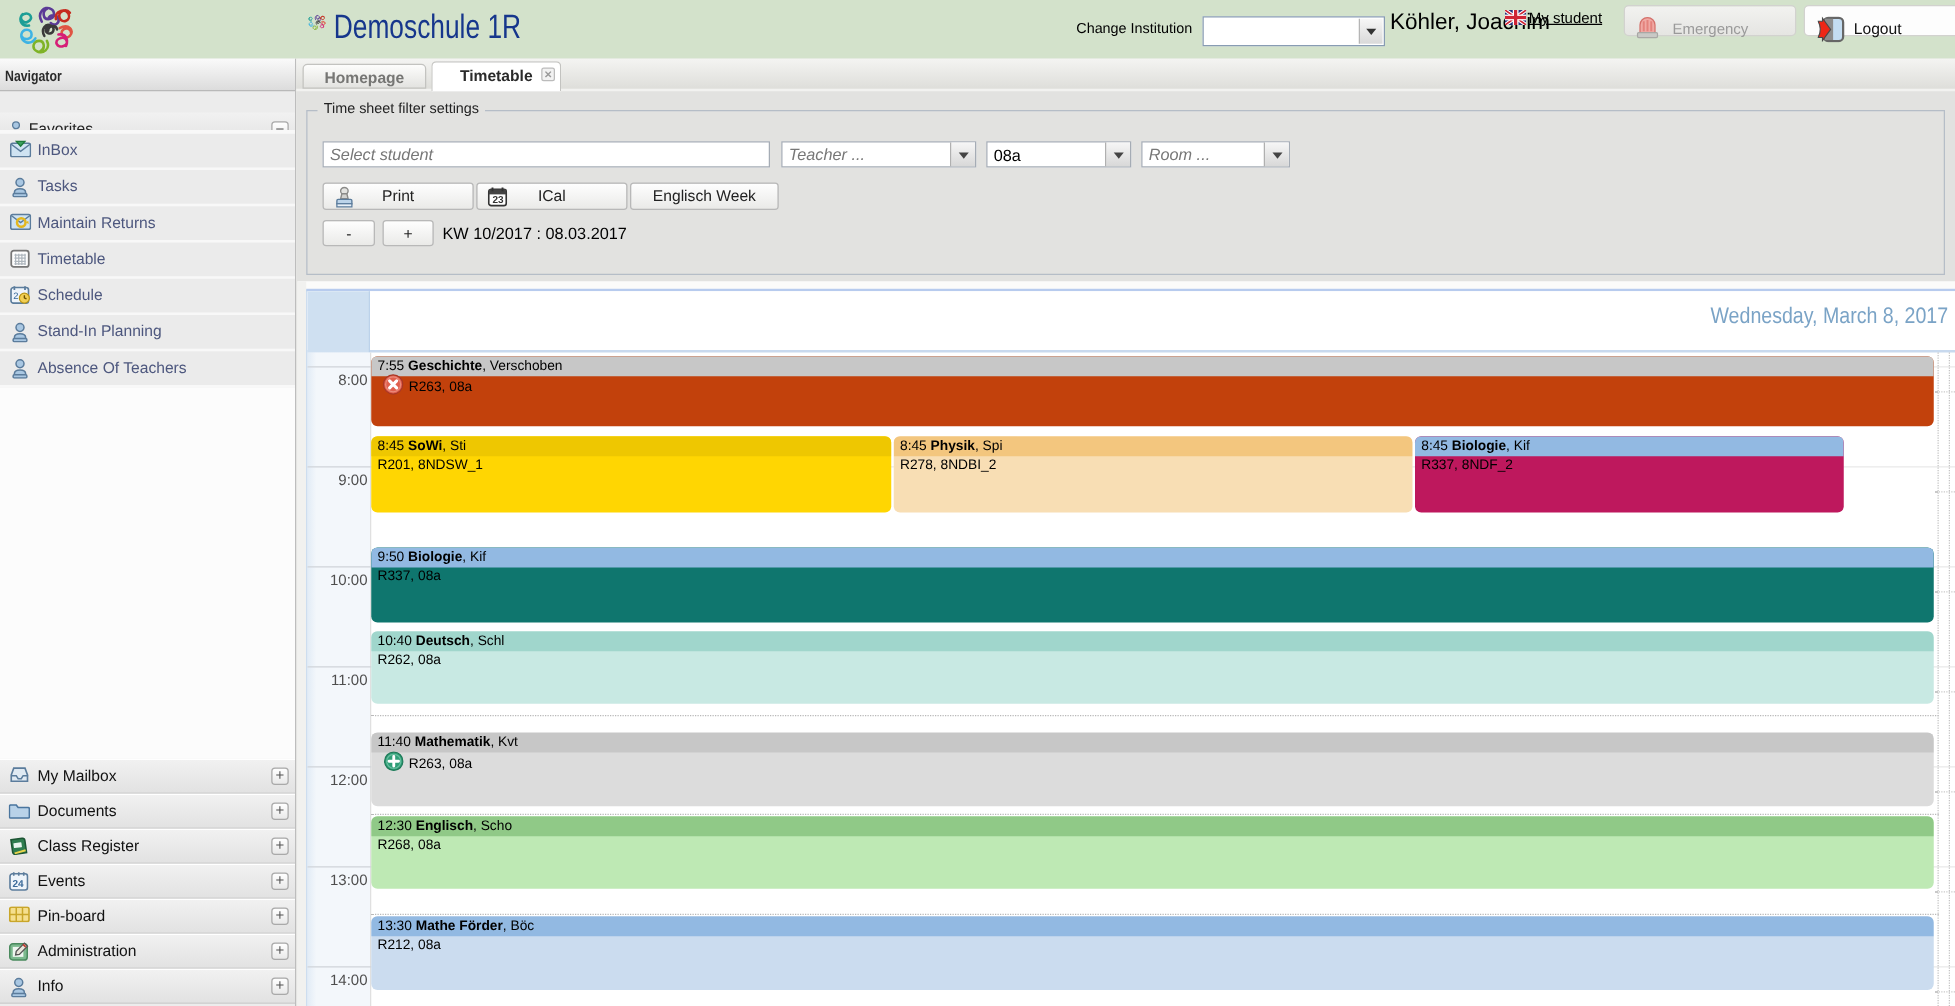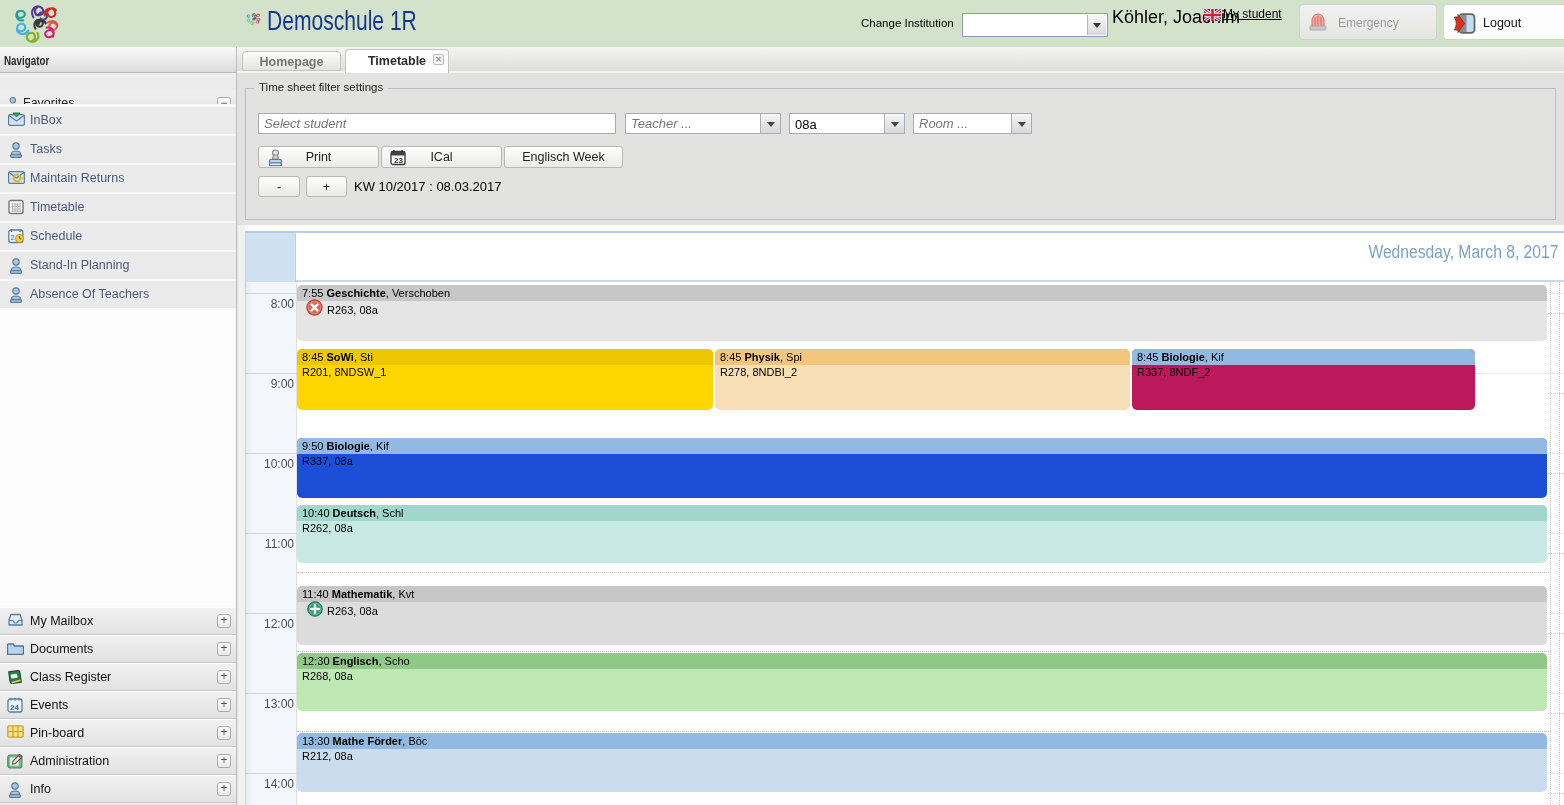--- a/index.html
+++ b/index.html
@@ -6,21 +6,21 @@
 html,body { width:1564px; height:805px; overflow:hidden; background:#fff;
   font-family:"Liberation Sans", sans-serif; }
 .abs { position:absolute; }
 
 #hdr { position:absolute; left:0; top:0; width:1564px; height:47px; background:#d3e2cb; }
 #title { position:absolute; left:267px; top:6px; font-size:27px; color:#16368c; transform:scaleX(0.78); transform-origin:0 0; }
 .hlbl { font-size:12px; color:#000; }
 #chsel { position:absolute; left:962px; top:13px; width:146px; height:24px; background:#fff; border:1px solid #889cb3; }
 #chsel .arr { position:absolute; right:1px; top:1px; bottom:1px; width:19px; background:linear-gradient(#f7f7f7,#d9d9d9); border-left:1px solid #b5b5b5; }
 #chsel .arr:after { content:""; position:absolute; left:5px; top:8px; border:4px solid transparent; border-top:5px solid #333; }
-.hbtn { position:absolute; top:4px; height:36px; border:1px solid #d2d2cf; border-radius:4px; font-size:13px; }
+.hbtn { position:absolute; top:4px; height:25px; border:1px solid #d2d2cf; border-radius:4px; font-size:13px; }
 
 #nav { position:absolute; left:0; top:47px; width:237px; height:758px; background:#ececec; border-right:1px solid #bdbdbd; }
 #navtitle { position:absolute; left:0; top:0; width:236px; height:26px; background:linear-gradient(#fafafa,#dcdcdc); border-bottom:1px solid #b9b9b9; }
 #navtitle span { position:absolute; left:4px; top:7px; font-weight:bold; font-size:12px; color:#2b2b2b; transform:scaleX(0.82); transform-origin:0 0; }
 #favbar { position:absolute; left:0; top:27px; width:236px; height:27px; background:linear-gradient(#f1f1f1,#e2e2e2);margin-top:16px; }
 #navitemsbg { position:absolute; left:0; top:57px; width:236px; height:206px; background:#f8f8f8; }
 .navitem { position:absolute; left:0; width:236px; height:27px; background:#ebebeb; }
 .navitem span { position:absolute; left:30px; top:6px; font-size:12.5px; color:#4d577e;text-align:center; }
 .navitem svg { position:absolute; left:8px; top:5px; }
 #favbar svg { position:absolute; left:6px; top:6px; transform:scale(0.85); transform-origin:0 0; }
@@ -346,42 +346,42 @@
         <div class="qdot" style="top:111px"></div>
         <div class="qdot" style="top:191px"></div>
         <div class="qdot" style="top:271px"></div>
         <div class="qdot" style="top:351px"></div>
         <div class="qdot" style="top:431px"></div>
         <div class="qdot" style="top:511px"></div>
       </div>
     <div id="vdot"></div>
     <div id="vdot2"></div>
     <div id="events">
-        <div class="ev" style="left:51px;top:3px;width:1250px;height:56px;background:#e5e5e5">
+        <div class="ev" style="left:51px;top:3px;width:1250px;height:56px;background:#c2410c">
     <div class="eh" style="background:#c7c7c7">7:55 <b>Geschichte</b>, Verschoben</div>
           <span class="ci abs" style="left:9px;top:14px"><svg width="17" height="17" viewBox="0 0 17 17">
 <circle cx="8.5" cy="8.5" r="7.7" fill="#e0604e" stroke="#a93726" stroke-width="1"></circle>
 <circle cx="8.5" cy="8.5" r="6" fill="none" stroke="#eb8a7c" stroke-width="1"></circle>
 <path d="M5.7,5.7 L11.3,11.3 M11.3,5.7 L5.7,11.3" stroke="#fff" stroke-width="2.5" stroke-linecap="round"></path>
             </svg></span>
           <div class="eb" style="padding-left:30px;padding-top:3px">R263, 08a</div>
         </div>
         <div class="ev" style="left:51px;top:67px;width:416px;height:61px;background:#ffd602">
     <div class="eh" style="background:#eec701">8:45 <b>SoWi</b>, Sti</div>
           <div class="eb">R201, 8NDSW_1</div>
         </div>
         <div class="ev" style="left:469px;top:67px;width:415px;height:61px;background:#f8deb4">
     <div class="eh" style="background:#f3c67e">8:45 <b>Physik</b>, Spi</div>
           <div class="eb">R278, 8NDBI_2</div>
         </div>
         <div class="ev" style="left:886px;top:67px;width:343px;height:61px;background:#be185d">
     <div class="eh" style="background:#92b9e2">8:45 <b>Biologie</b>, Kif</div>
           <div class="eb">R337, 8NDF_2</div>
         </div>
-        <div class="ev" style="left:51px;top:156px;width:1250px;height:60px;background:#1d4ed8">
+        <div class="ev" style="left:51px;top:156px;width:1250px;height:60px;background:#0f766e">
     <div class="eh" style="background:#92b9e2">9:50 <b>Biologie</b>, Kif</div>
           <div class="eb">R337, 08a</div>
         </div>
         <div class="ev" style="left:51px;top:223px;width:1250px;height:58px;background:#c8e9e3">
     <div class="eh" style="background:#a0d6cc">10:40 <b>Deutsch</b>, Schl</div>
           <div class="eb">R262, 08a</div>
         </div>
         <div class="ev" style="left:51px;top:304px;width:1250px;height:59px;background:#dcdcdc">
     <div class="eh" style="background:#c7c7c7">11:40 <b>Mathematik</b>, Kvt</div>
           <span class="ci abs" style="left:10px;top:15px"><svg width="16" height="16" viewBox="0 0 16 16">

